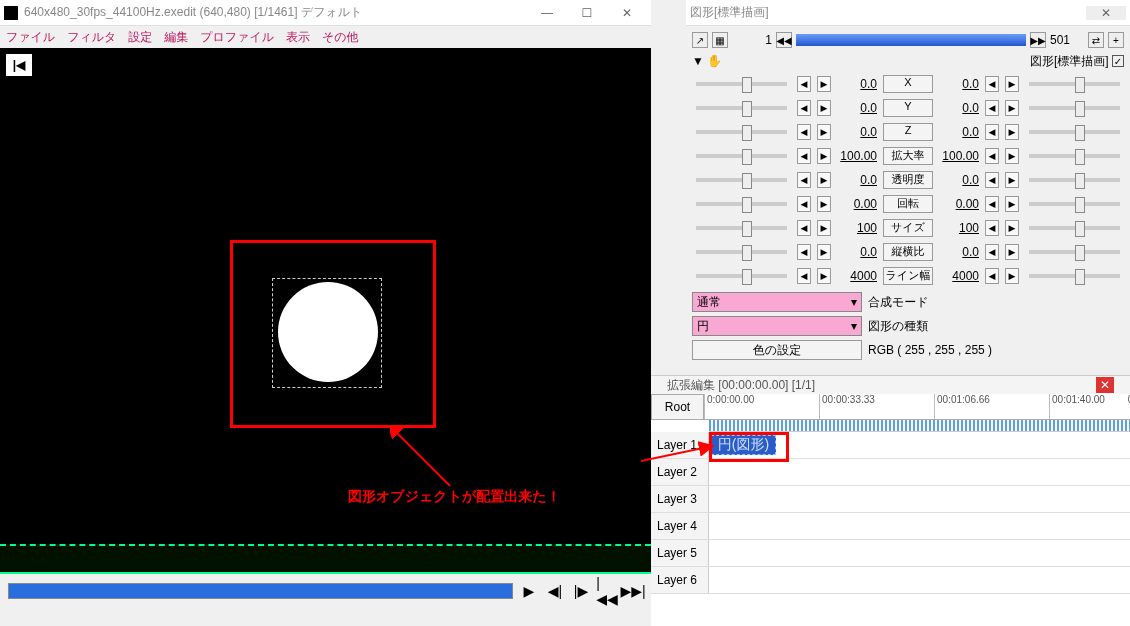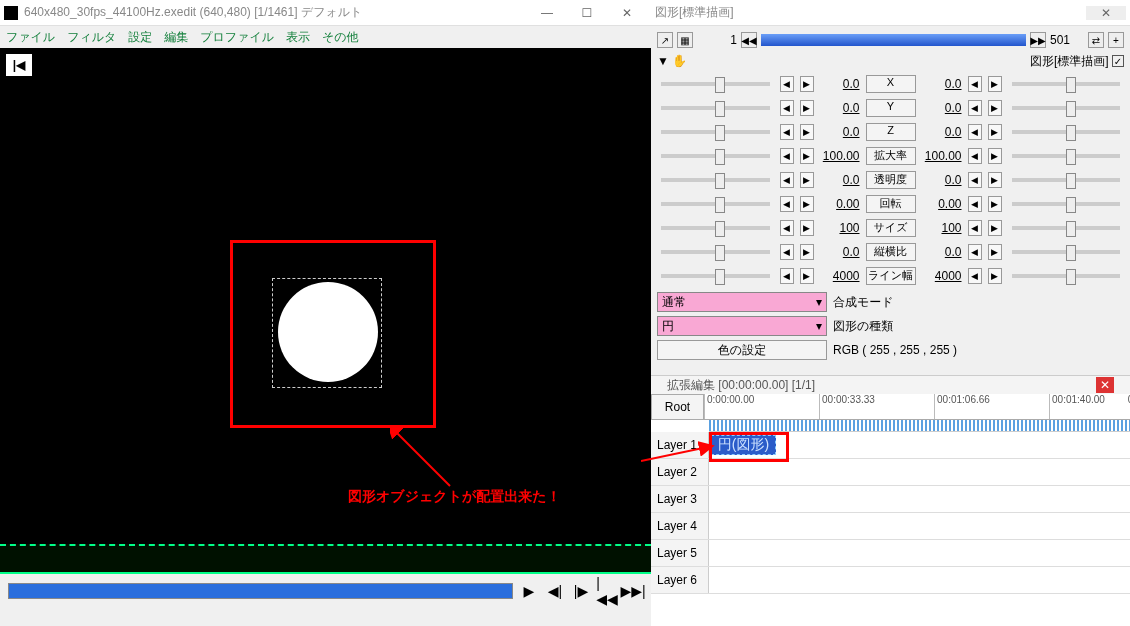--- a/index.html
+++ b/index.html
@@ -1,21 +1,21 @@
 <!DOCTYPE html>
 <html><head>
 <meta charset="utf-8">
 <style>
 * { box-sizing: border-box; margin: 0; padding: 0; font-family: "Meiryo", "MS PGothic", sans-serif; font-size: 12px; }
 body { width: 1130px; height: 626px; background: #f0f0f0; position: relative; overflow: hidden; }
 .titlebar { height: 26px; background: #fff; display: flex; align-items: center; padding: 0 4px; color: #888; border-bottom:1px solid #e0e0e0;}
 .titlebar .appicon { width: 14px; height: 14px; background: #000; margin-right: 6px; }
 .titlebar .spacer { flex: 1; }
 .titlebar .winbtn { width: 40px; text-align: center; color: #666; }
-.menubar { height: 22px; display: flex; align-items: center; gap: 12px; padding: 0 6px; color: #15803d; background:#f0f0f0;}
+.menubar { height: 22px; display: flex; align-items: center; gap: 12px; padding: 0 6px; color: #be185d; background:#f0f0f0;}
 .preview { position: relative; background: #000; width: 651px; height: 496px; }
 .preview .homebtn { position:absolute; top:6px; left:6px; width:26px; height:22px; background:#fff; display:flex; align-items:center; justify-content:center; font-weight:bold; color:#000;}
 .preview .redbox { position:absolute; border:3px solid red; left:230px; top:192px; width:206px; height:188px;}
 .preview .dashbox { position:absolute; border:1px dashed #ccc; left:272px; top:230px; width:110px; height:110px; background:#000;}
 .preview .circle { position:absolute; left:278px; top:234px; width:100px; height:100px; border-radius:50%; background:#fff;}
 .preview .annot { position:absolute; color:red; font-weight:bold; font-size:14px; text-shadow:1px 1px 0 #000;}
 .greenline { height:30px; background:#010; border-top:2px dashed #0f8; border-bottom:2px solid #0f8;}
 .playbar { height:34px; background:#f0f0f0; display:flex; align-items:center; padding:0 8px; gap:6px;}
 .playbar .track { flex:1; height:16px; background:#2a6edd; border:1px solid #888;}
 .playbtn { display:inline-flex; align-items:center; justify-content:center; width:20px; height:20px; color:#000; font-size:14px;}
@@ -42,21 +42,21 @@
 .tick { position:absolute; top:0; height:100%; border-left:1px solid #bbb; color:#555; padding-left:2px; font-size:10px;}
 .wave { height:12px; background:repeating-linear-gradient(90deg,#5aa0e0 0 2px,#fff 2px 4px); border-bottom:1px solid #ccc;}
 .layers { }
 .layerrow { display:flex; height:27px; border-bottom:1px solid #ddd;}
 .layerlabel { width:58px; border-right:1px solid #ccc; background:#f4f4f4; display:flex; align-items:center; padding-left:6px;}
 .layertrack { flex:1; position:relative;}
 .clip { position:absolute; top:3px; left:2px; width:65px; height:20px; background:#2b5cc9; border:1px dashed #8cf; color:#cfe3ff; font-size:14px; display:flex;align-items:center;justify-content:center;}
 .redclip { position:absolute; border:3px solid red;}
 svg.arrow{position:absolute;pointer-events:none;}
 .left-col{width:651px;float:left;}
-.right-col{position:absolute;left:651px;top:0;right:0;}
+.right-col{position:absolute;left:686px;top:0;right:0;}
 .right-title .spacer{flex:1}
 .checkbox{width:12px;height:12px;border:1px solid #555;display:inline-flex;align-items:center;justify-content:center;font-size:10px;}
 .halfslider{width:100px;}
 </style>
 </head>
 <body>
 
 <div class="left-col">
   <div class="titlebar">
     <div class="appicon"></div>

